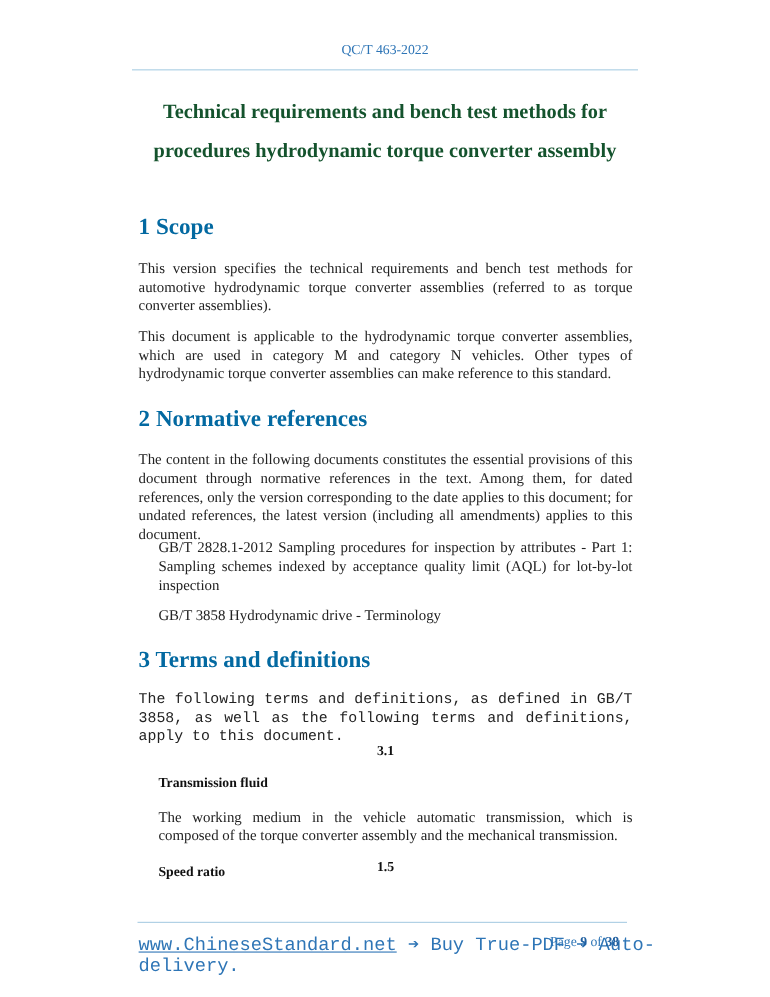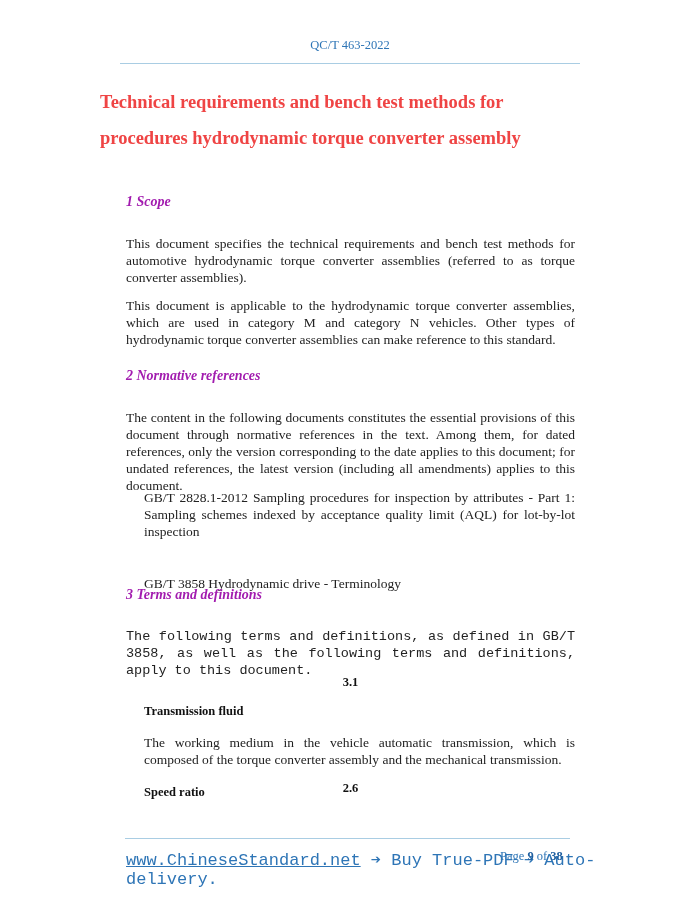--- a/index.html
+++ b/index.html
@@ -5,25 +5,25 @@
   html, body { margin: 0; padding: 0; background: #ffffff; }
   body { width: 700px; height: 906px; position: relative; overflow: hidden;
          font-family: "Liberation Serif", "DejaVu Serif", serif; color: #1a1a1a; }
   .page { position: absolute; left: 0; top: 0; width: 609px; height: 906px; }
 
   .header { position: absolute; left: 120px; width: 460px; top: 38px; text-align: center;
             font-size: 12.5px; color: #2e75b6; }
   .header-rule { position: absolute; left: 120px; width: 460px; top: 63px; height: 0;
                  border-top: 1px solid #a9cde3; }
 
-  .doc-title { position: absolute; left: 100px; width: 500px; top: 84px; 
-               font-weight: bold; font-size: 18.5px; line-height: 36px; color: #ef4444; }
+  .doc-title { position: absolute; left: 100px; width: 500px; top: 84px; text-align: center;
+               font-weight: bold; font-size: 18.5px; line-height: 36px; color: #14532d; }
 
   .content { position: absolute; left: 126px; width: 449px; }
-  .h1 { font-weight: bold; font-size: 14px; color: #a21caf; margin: 0; font-style: italic; }
+  .h1 { font-weight: bold; font-size: 21px; color: #0369a1; margin: 0; }
   .p { font-size: 13.5px; line-height: 17px; text-align: justify; margin: 0; color: #222; }
   .indent { padding-left: 18px; }
   .subnum { font-weight: bold; font-size: 12.5px; color: #111; text-align: center; }
   .term { font-weight: bold; font-size: 12.5px; color: #111; padding-left: 18px; }
 
   .footer-rule { position: absolute; left: 125px; width: 445px; top: 838px; height: 0;
                  border-top: 1px solid #a9cde3; }
   .footer-left { position: absolute; left: 126px; top: 849px; font-size: 17px; color: #2e75b6; font-family: Liberation Mono, monospace; }
   .footer-left a { color: #2e75b6; text-decoration: underline; }
   .footer-right { position: absolute; left: 500px; top: 849px; font-size: 12.5px; color: #2e75b6; white-space: pre; }
@@ -39,56 +39,56 @@
 
   <div class="doc-title">
     <div>Technical requirements and bench test methods for</div>
     <div>procedures hydrodynamic torque converter assembly</div>
   </div>
 
   <div class="content" style="top:194px;">
     <h2 class="h1">1 Scope</h2>
   </div>
   <div class="content" style="top:235px;">
-    <p class="p">This document specifies the technical requirements and bench test methods for automotive hydrodynamic torque converter assemblies (referred to as torque converter assemblies).</p>
+    <p class="p">This version specifies the technical requirements and bench test methods for automotive hydrodynamic torque converter assemblies (referred to as torque converter assemblies).</p>
   </div>
   <div class="content" style="top:297px;">
     <p class="p">This document is applicable to the hydrodynamic torque converter assemblies, which are used in category M and category N vehicles. Other types of hydrodynamic torque converter assemblies can make reference to this standard.</p>
   </div>
 
   <div class="content" style="top:368px;">
     <h2 class="h1">2 Normative references</h2>
   </div>
   <div class="content" style="top:409px;">
     <p class="p">The content in the following documents constitutes the essential provisions of this document through normative references in the text. Among them, for dated references, only the version corresponding to the date applies to this document; for undated references, the latest version (including all amendments) applies to this document.</p>
   </div>
   <div class="content" style="top:489px;">
     <p class="p indent">GB/T 2828.1-2012 Sampling procedures for inspection by attributes - Part 1: Sampling schemes indexed by acceptance quality limit (AQL) for lot-by-lot inspection</p>
   </div>
-  <div class="content" style="top:551px;margin-top:24px;">
+  <div class="content" style="top:551px;">
     <p class="p indent">GB/T 3858 Hydrodynamic drive - Terminology</p>
   </div>
 
   <div class="content" style="top:587px;">
     <h2 class="h1">3 Terms and definitions</h2>
   </div>
   <div class="content" style="top:628px;font-family:Liberation Mono, monospace;">
     <p class="p">The following terms and definitions, as defined in GB/T 3858, as well as the following terms and definitions, apply to this document.</p>
   </div>
   <div class="content" style="top:675px;">
     <div class="subnum">3.1</div>
   </div>
   <div class="content" style="top:734px;">
     <p class="p indent">The working medium in the vehicle automatic transmission, which is composed of the torque converter assembly and the mechanical transmission.</p>
   </div>
   <div class="content" style="top:704px;">
     <div class="term">Transmission fluid</div>
   </div>
   <div class="content" style="top:781px;">
-    <div class="subnum">2.6</div>
+    <div class="subnum">1.5</div>
   </div>
   <div class="content" style="top:772px;margin-top:13px;">
     <div class="term">Speed ratio</div>
   </div>
 
   <div class="footer-rule"></div>
   <div class="footer-left">
     <a>www.ChineseStandard.net</a><span> ➔ Buy True-PDF </span><span>➔ Auto-delivery.</span>
   </div>
   <div class="footer-right"><span>Page </span><b>9</b><span> of </span><b>38</b></div>

